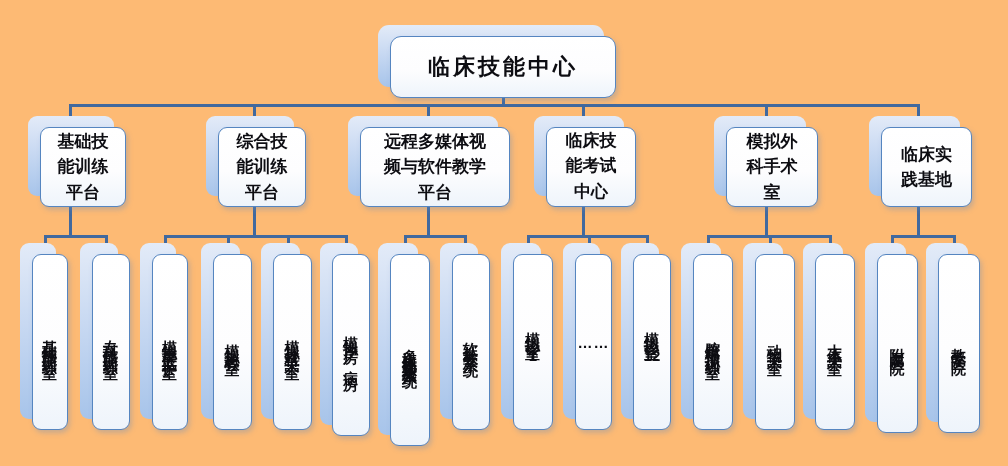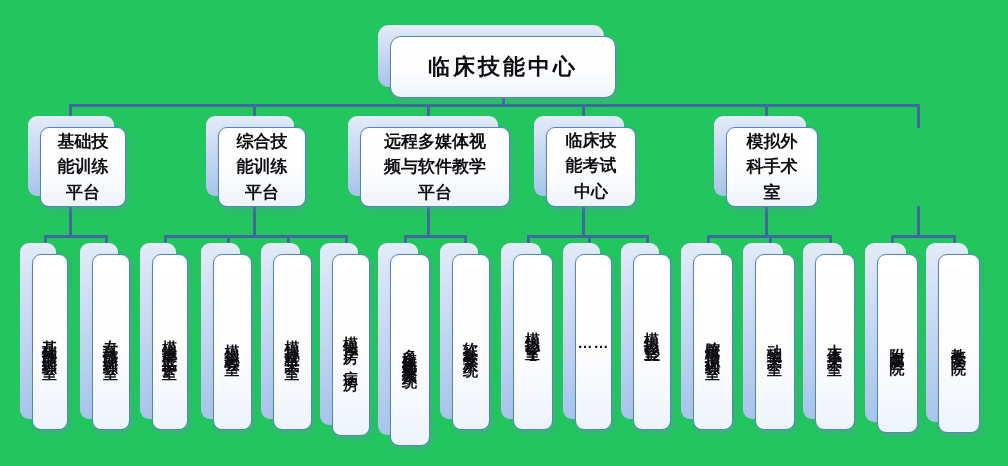--- a/index.html
+++ b/index.html
@@ -1,17 +1,17 @@
 <!DOCTYPE html>
 <html><head>
 <meta charset="utf-8">
 <style>
   html,body{margin:0;padding:0;background:#ffffff;}
   #canvas{
-    position:relative;width:1008px;height:466px;overflow:hidden;background:#22c55e;
+    position:relative;width:1008px;height:466px;overflow:hidden;background:#fdba74;
     font-family:"Liberation Sans","DejaVu Sans",sans-serif;
   }
   
   .line{position:absolute;background:#41699E;}
   
   .node{position:absolute;}
   .node .shadow{
     position:absolute;width:100%;height:100%;left:-12px;top:-11px;
     border-radius:9px;
     background:linear-gradient(to bottom,#E3EBF8 0%,#C8D9F2 45%,#A7C4EA 100%);
@@ -114,20 +114,26 @@
     <div class="box">
       <span class="l2-label">临床技能考试中心</span>
     </div>
   </div>
   <div class="node l2-box" style="left:726px;top:127px;width:92px;height:80px;">
     <div class="shadow"></div>
     <div class="box">
       <span class="l2-label">模拟外科手术室</span>
     </div>
   </div>
+  <div class="node l2-box" style="left:881px;top:127px;width:91px;height:80px;">
+    <div class="shadow"></div>
+    <div class="box">
+      <span class="l2-label">临床实践基地</span>
+    </div>
+  </div>
 
   <div class="node leaf-box" style="left:32px;top:254px;width:36px;height:176px;">
     <div class="shadow"></div>
     <div class="box">
       <span class="v-label">基础技能训练室</span>
     </div>
   </div>
   <div class="node leaf-box" style="left:92px;top:254px;width:38px;height:176px;">
     <div class="shadow"></div>
     <div class="box">

